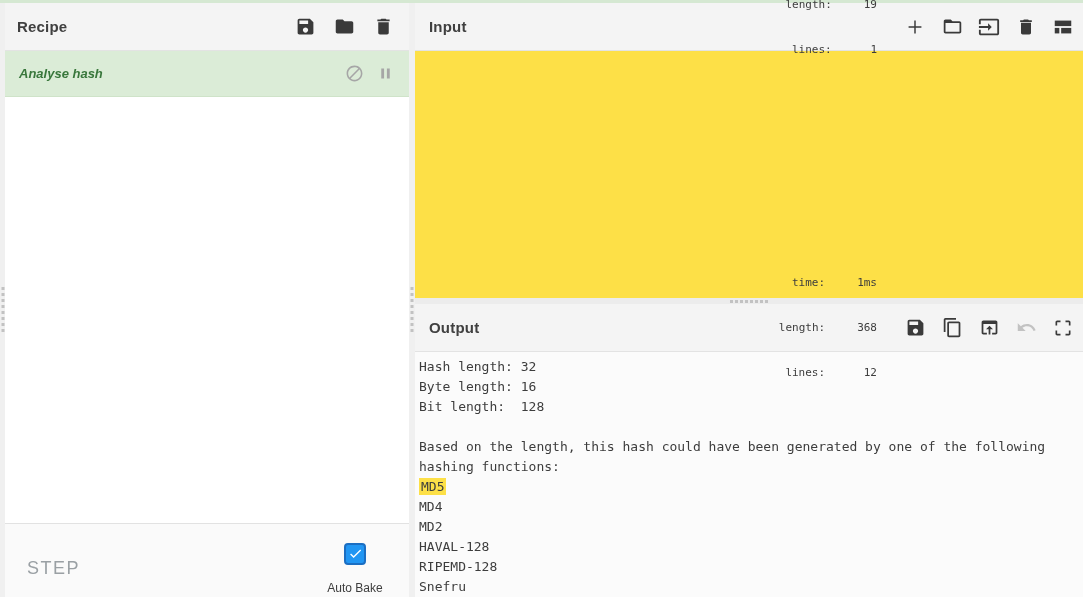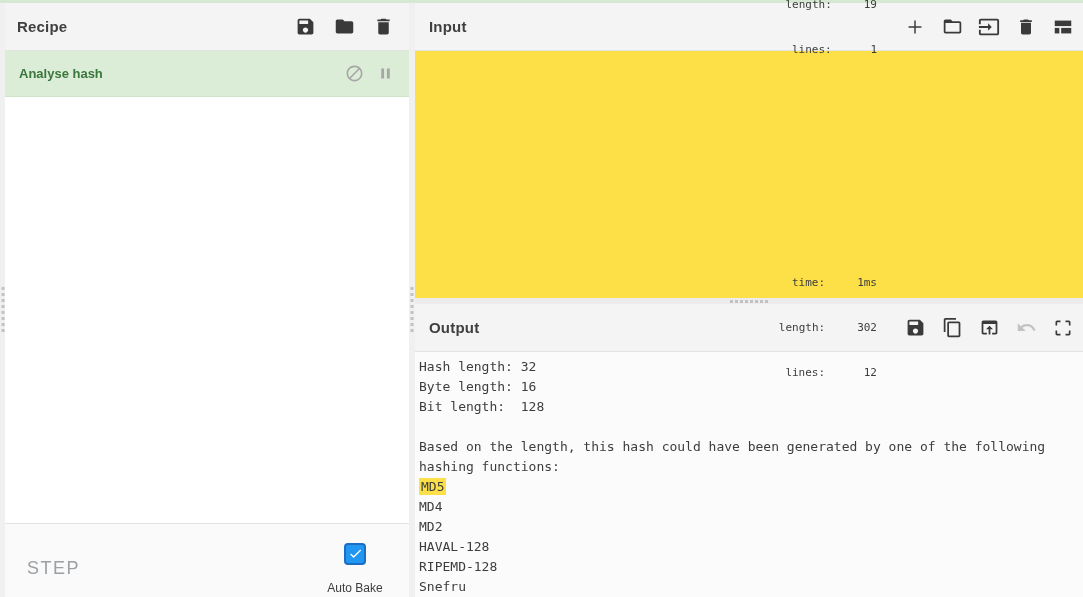--- a/index.html
+++ b/index.html
@@ -46,21 +46,21 @@
   }
 
   
   .recipe-panel { width:404px; display:flex; flex-direction:column; background:#fff; }
   .recipe-panel .pane-header { padding:0 12px 0 12px; }
   .recipe-panel .icon-row { margin-left:auto; gap:15px; margin-right:2px; }
   .op-row {
     height:46px; flex:none; background:#dbecd7; border-bottom:1px solid #cfe3c9;
     display:flex; align-items:center; padding:0 14px; cursor:grab;
   }
-  .op-name { font-size:13px; font-weight:bold; color:#39773c; }
+  .op-name { font-size:13px; font-weight:bold; color:#39773c;font-style:italic; }
   .op-icons { margin-left:auto; display:flex; align-items:center; gap:11px; color:#a6a6a6; }
   .op-icons .icon-btn { color:#a6a6a6; width:20px; height:20px; }
   .recipe-empty { flex:1; background:#fff; }
 
   
   .controls {
     height:74px; flex:none; background:#fafafa; border-top:1px solid #e2e2e2;
     display:flex; align-items:center; padding:16px 18px 0 22px;
   }
   .step-btn {
@@ -211,21 +211,21 @@
         <div class="h-dots"></div>
       </div>
 
       <div class="output-pane">
         <header class="pane-header">
           <span class="pane-title">Output</span>
           <div class="stats">
             <span>time:</span>
             <span>1ms</span>
             <span>length:</span>
-            <span>302</span>
+            <span>368</span>
             <span>lines:</span>
             <span>12</span>
           </div>
           <div class="icon-row">
             <button class="icon-btn" title="Save output to file">
               <svg width="21" height="21" viewBox="0 0 24 24">
                   <path d="M17 3H5c-1.11 0-2 .9-2 2v14c0 1.1.89 2 2 2h14c1.1 0 2-.9 2-2V7l-4-4zm-5 16c-1.66 0-3-1.34-3-3s1.34-3 3-3 3 1.34 3 3-1.34 3-3 3zm3-10H5V5h10v4z"></path>
                 </svg>
             </button>
             <button class="icon-btn" title="Copy raw output">

